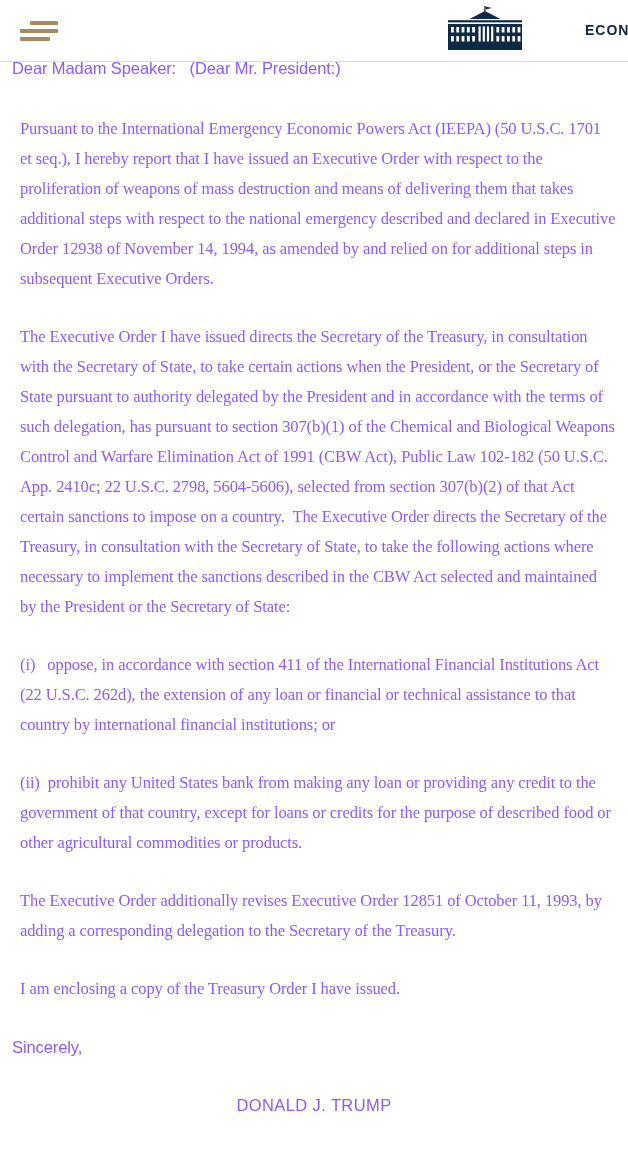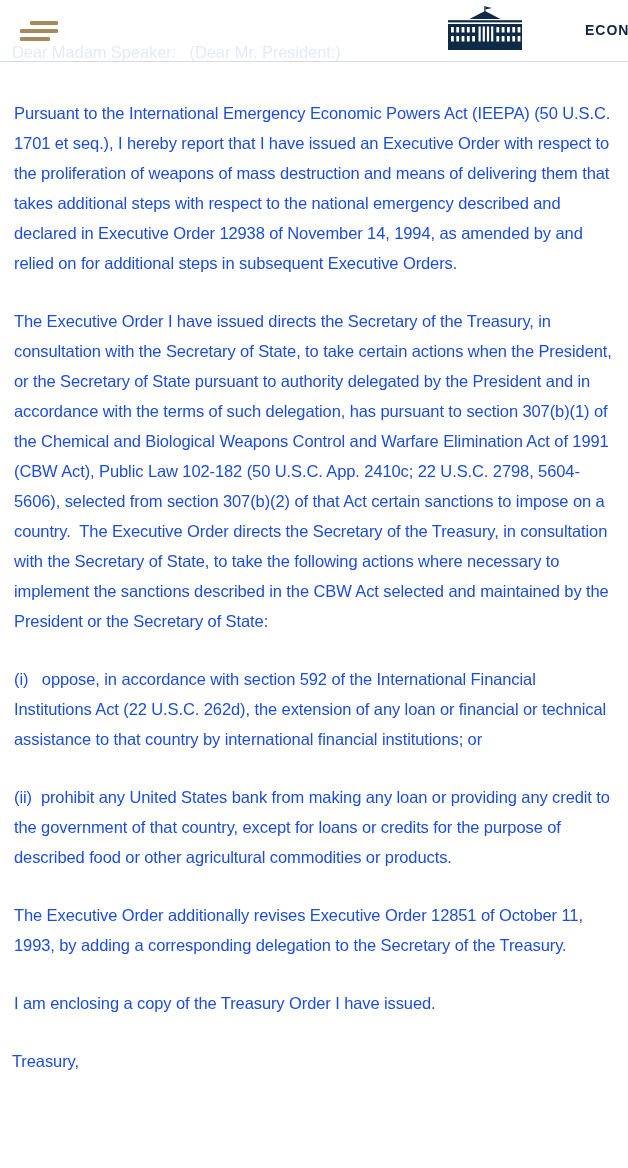--- a/index.html
+++ b/index.html
@@ -52,59 +52,61 @@
     font-weight: bold;
     letter-spacing: 1px;
     color: #12263f;
     white-space: nowrap;
     cursor: pointer;
   }
 
   
   .doc {
     position: absolute;
-    top: 0; left: 0;
+    top: 16px; left: 0;
     width: 604px;
     padding: 42px 12px 0;
-    color: #1d4ed8;
+    color: #8b5cf6;
     font-size: 16.5px;
     line-height: 30px;
     letter-spacing: -0.1px;
     z-index: 1;
   }
   .salutation {
     line-height: 20px;
     margin: 0 0 36px 0;
     white-space: pre-wrap;
   }
   .para {
-    margin: 0 0 28px 2px;
+    margin: 0 0 28px 8px;
     white-space: pre-wrap;
+    font-family: Liberation Serif, serif;
   }
   .closing { margin: 0 0 28px 0; }
   .signature {
     margin: 0;
     text-align: center;
     letter-spacing: 0.4px;
   }
 </style>
 </head>
 <body>
 
 <div class="doc">
   <p class="salutation">Dear Madam Speaker:   (Dear Mr. President:)</p>
   <div>
       <p class="para">Pursuant to the International Emergency Economic Powers Act (IEEPA) (50 U.S.C. 1701 et seq.), I hereby report that I have issued an Executive Order with respect to the proliferation of weapons of mass destruction and means of delivering them that takes additional steps with respect to the national emergency described and declared in Executive Order 12938 of November 14, 1994, as amended by and relied on for additional steps in subsequent Executive Orders.</p>
       <p class="para">The Executive Order I have issued directs the Secretary of the Treasury, in consultation with the Secretary of State, to take certain actions when the President, or the Secretary of State pursuant to authority delegated by the President and in accordance with the terms of such delegation, has pursuant to section 307(b)(1) of the Chemical and Biological Weapons Control and Warfare Elimination Act of 1991 (CBW Act), Public Law 102-182 (50 U.S.C. App. 2410c; 22 U.S.C. 2798, 5604-5606), selected from section 307(b)(2) of that Act certain sanctions to impose on a country.  The Executive Order directs the Secretary of the Treasury, in consultation with the Secretary of State, to take the following actions where necessary to implement the sanctions described in the CBW Act selected and maintained by the President or the Secretary of State:</p>
-      <p class="para">(i)   oppose, in accordance with section 592 of the International Financial Institutions Act (22 U.S.C. 262d), the extension of any loan or financial or technical assistance to that country by international financial institutions; or</p>
+      <p class="para">(i)   oppose, in accordance with section 411 of the International Financial Institutions Act (22 U.S.C. 262d), the extension of any loan or financial or technical assistance to that country by international financial institutions; or</p>
       <p class="para">(ii)  prohibit any United States bank from making any loan or providing any credit to the government of that country, except for loans or credits for the purpose of described food or other agricultural commodities or products.</p>
       <p class="para">The Executive Order additionally revises Executive Order 12851 of October 11, 1993, by adding a corresponding delegation to the Secretary of the Treasury.</p>
       <p class="para">I am enclosing a copy of the Treasury Order I have issued.</p>
     </div>
-  <p class="closing">Treasury,</p>
+  <p class="closing">Sincerely,</p>
+  <p class="signature">DONALD J. TRUMP</p>
 </div>
 
 <div class="site-header">
   <div class="hamburger">
     <div class="bar b1"></div>
     <div class="bar b2"></div>
     <div class="bar b3"></div>
   </div>
 
   <div class="wh-logo">

